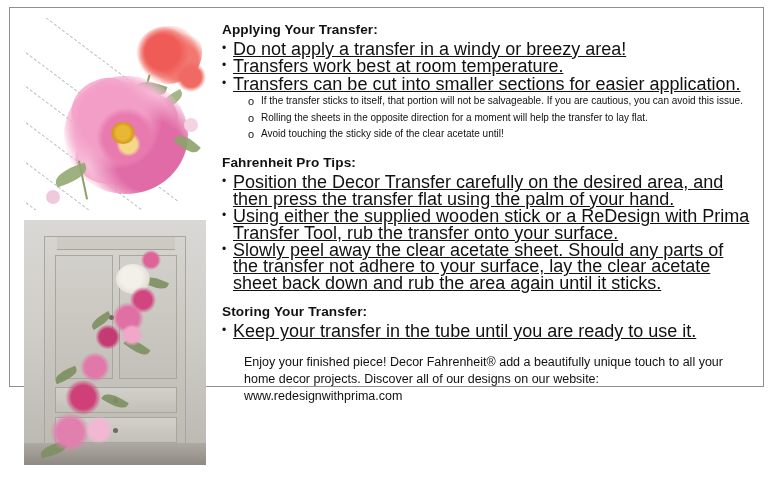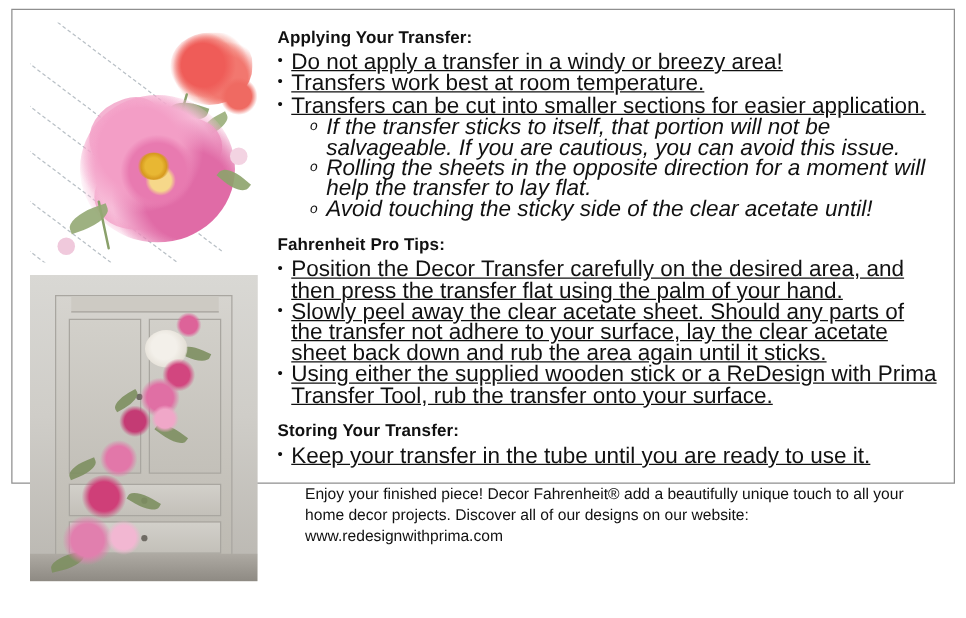--- a/index.html
+++ b/index.html
@@ -255,23 +255,22 @@
   }
   ul.sub {
     list-style: none;
     margin: 0 0 0 0;
     padding: 0;
   }
   ul.sub > li {
     position: relative;
     padding-left: 13px;
     margin-left: 26px;
-    font-size: 18px;
+    font-size: 10px;
     line-height: 16.4px;
-    font-style: italic;
   }
   ul.sub > li:before {
     content: "o";
     position: absolute;
     left: 0;
     top: 0;
     font-size: 11px;
   }
   .closing {
     font-size: 12.5px;
@@ -362,22 +361,22 @@
           <li>If the transfer sticks to itself, that portion will not be salvageable. If you are cautious, you can avoid this issue.</li>
           <li>Rolling the sheets in the opposite direction for a moment will help the transfer to lay flat.</li>
           <li>Avoid touching the sticky side of the clear acetate until!</li>
         </ul>
       </div>
 
       <div class="section">
         <h2 class="sec">Fahrenheit Pro Tips:</h2>
         <ul class="bul">
           <li>Position the Decor Transfer carefully on the desired area, and then press the transfer flat using the palm of your hand.</li>
+          <li>Using either the supplied wooden stick or a ReDesign with Prima Transfer Tool, rub the transfer onto your surface.</li>
           <li>Slowly peel away the clear acetate sheet. Should any parts of the transfer not adhere to your surface, lay the clear acetate sheet back down and rub the area again until it sticks.</li>
-          <li>Using either the supplied wooden stick or a ReDesign with Prima Transfer Tool, rub the transfer onto your surface.</li>
         </ul>
       </div>
 
       <div class="section">
         <h2 class="sec">Storing Your Transfer:</h2>
         <ul class="bul">
           <li>Keep your transfer in the tube until you are ready to use it.</li>
         </ul>
       </div>
 

